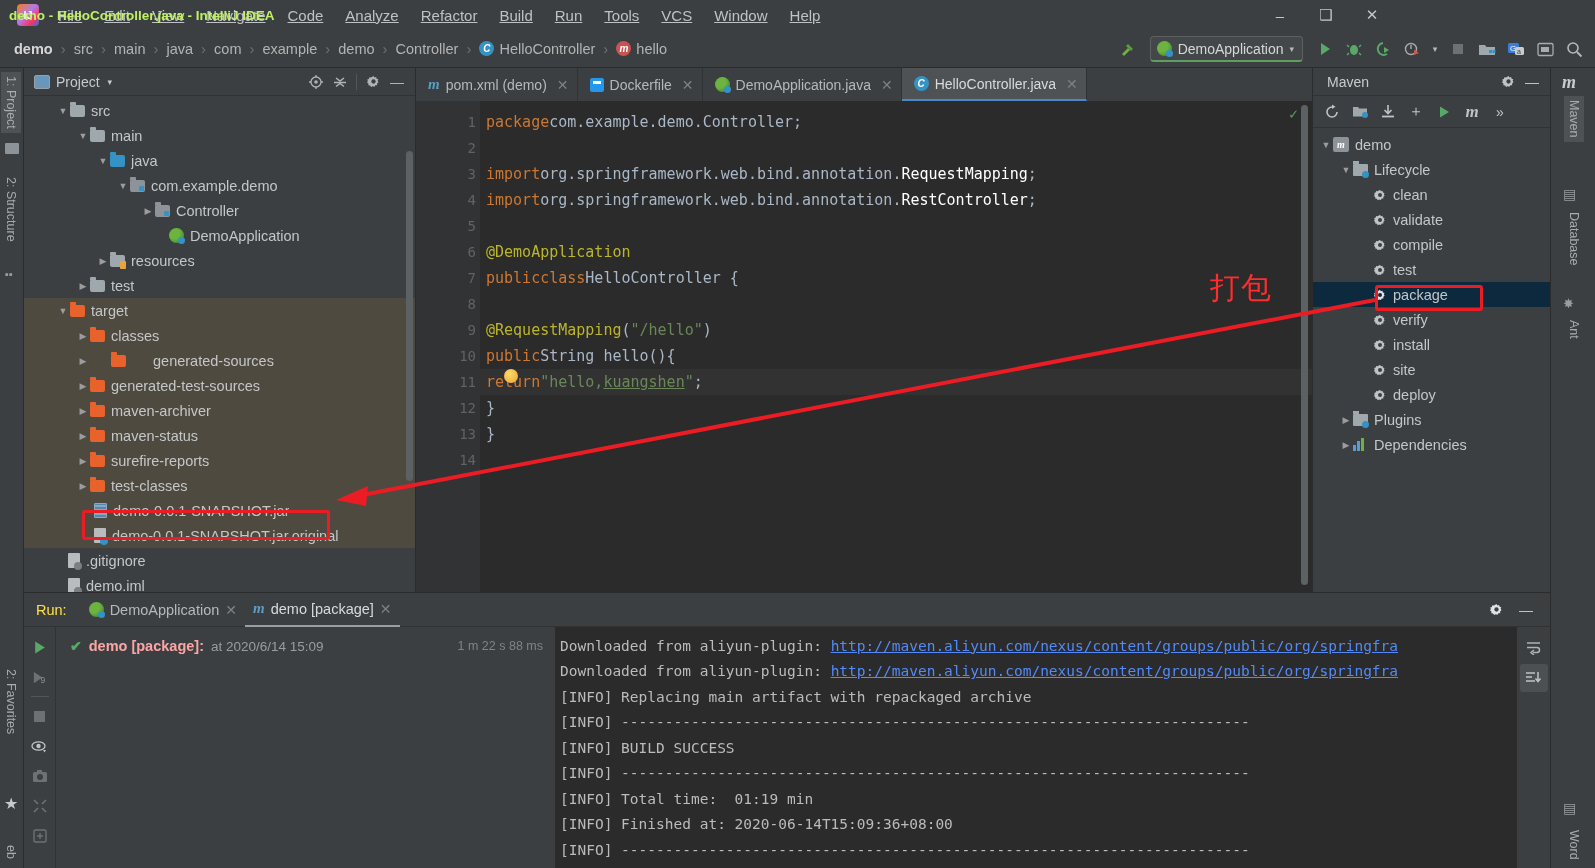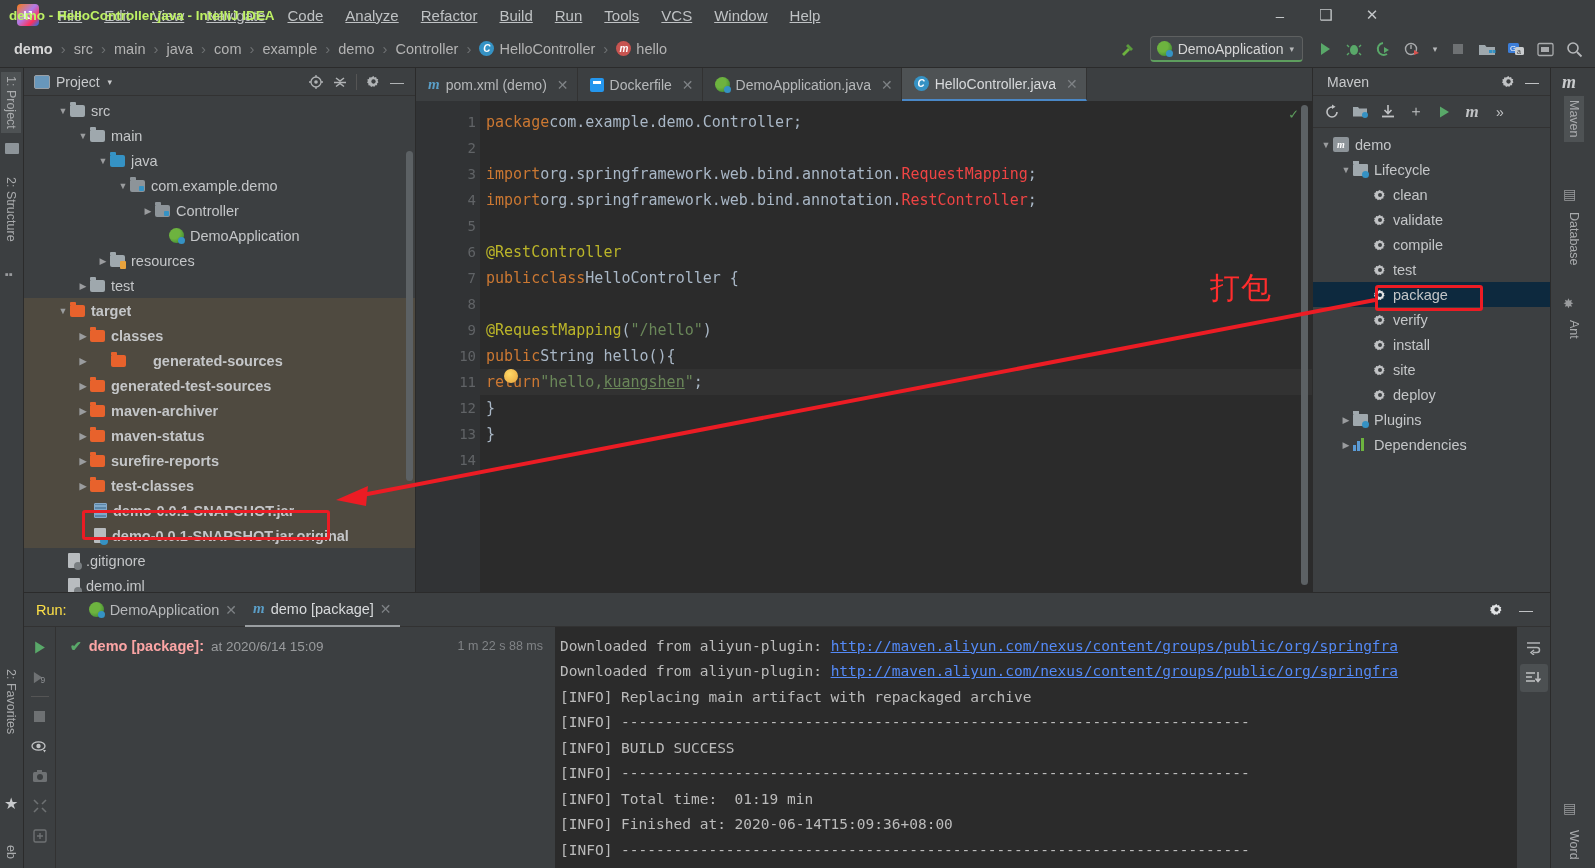--- a/index.html
+++ b/index.html
@@ -111,21 +111,21 @@
     width: 16px; height: 14px; border:1.6px solid #9aa0a6; border-radius:2px;
     background:#6897bb; display:inline-block;
   }
 
   .tree { flex: 1; overflow: hidden; position: relative; padding-top: 2px; }
   .trow {
     height: 25px; display: flex; align-items: center;
     font-size: 14.5px; color: #c4c6c8; white-space: nowrap;
     position: relative;
   }
-  .trow.target-bg { background: #4f4a40; font-weight: bold; }
+  .trow.target-bg { background: #4f4a40; }
   .tarrow { width: 14px; text-align:center; font-size: 9px; color:#9a9c9e; flex: none;}
   .tarrow.open::before { content: "\25BC"; }
   .tarrow.closed::before { content: "\25B6"; }
   .folder {
     width: 15px; height: 12px; flex:none; margin-right:6px; position: relative;
     border-radius: 1px 2px 2px 2px;
   }
   .folder::before {
     content:""; position:absolute; top:-3px; left:0; width:6px; height:3px;
     border-radius:1px 1px 0 0;
@@ -198,21 +198,21 @@
   .code {
     flex: 1; background: #2b2b2b; padding-top: 8px; position: relative;
     font-family: "DejaVu Sans Mono", monospace; font-size: 15px;
     overflow: hidden;
   }
   .cline { height: 26px; display:flex; align-items:center; padding-left: 6px; white-space: pre; }
   .cline.hl { background: #323232; }
   .kw { color: #cc7832; }
   .str { color: #6a8759; }
   .ann { color: #bbb529; }
-  .cls { color: #ef4444; }
+  .cls { color: #ffffff; }
   .plain { color: #a9b7c6; }
   .ident-u { color:#6a8759; text-decoration: underline; }
   .editor-scroll {
     position:absolute; right: 4px; top: 4px; width:7px; height:480px;
     background:#5c6164; border-radius:4px;
   }
   .checkmark { position:absolute; right: 14px; top: 4px; color:#5c9c5c; font-size:15px; font-weight:bold;}
   .bulb { position:absolute; width:14px; height:14px; border-radius:50%;
     background: radial-gradient(circle at 40% 35%, #ffd966, #e8a33d); }
 
@@ -623,21 +623,21 @@
         <div class="gline">13</div>
         <div class="gline">14</div>
       </div>
 
       <div class="code">
         <div class="cline"><span class="kw">package</span> <span class="plain">com.example.demo.Controller;</span></div>
         <div class="cline"></div>
         <div class="cline"><span class="kw">import</span> <span class="plain">org.springframework.web.bind.annotation.</span><span class="cls">RequestMapping</span><span class="plain">;</span></div>
         <div class="cline"><span class="kw">import</span> <span class="plain">org.springframework.web.bind.annotation.</span><span class="cls">RestController</span><span class="plain">;</span></div>
         <div class="cline"></div>
-        <div class="cline"><span class="ann">@RestController</span></div>
+        <div class="cline"><span class="ann">@DemoApplication</span></div>
         <div class="cline"><span class="kw">public</span> <span class="kw">class</span> <span class="plain">HelloController {</span></div>
         <div class="cline"></div>
         <div class="cline">    <span class="ann">@RequestMapping</span><span class="plain">(</span><span class="str">"/hello"</span><span class="plain">)</span></div>
         <div class="cline">    <span class="kw">public</span> <span class="plain">String hello(){</span></div>
         <div class="cline hl">        <span class="kw">return</span> <span class="str">"hello,</span><span class="ident-u">kuangshen</span><span class="str">"</span><span class="plain">;</span></div>
         <div class="cline">    <span class="plain">}</span></div>
         <div class="cline"><span class="plain">}</span></div>
         <div class="cline"></div>
 
         <div class="bulb" style="position:absolute; left:24px; top:268px;"></div>

